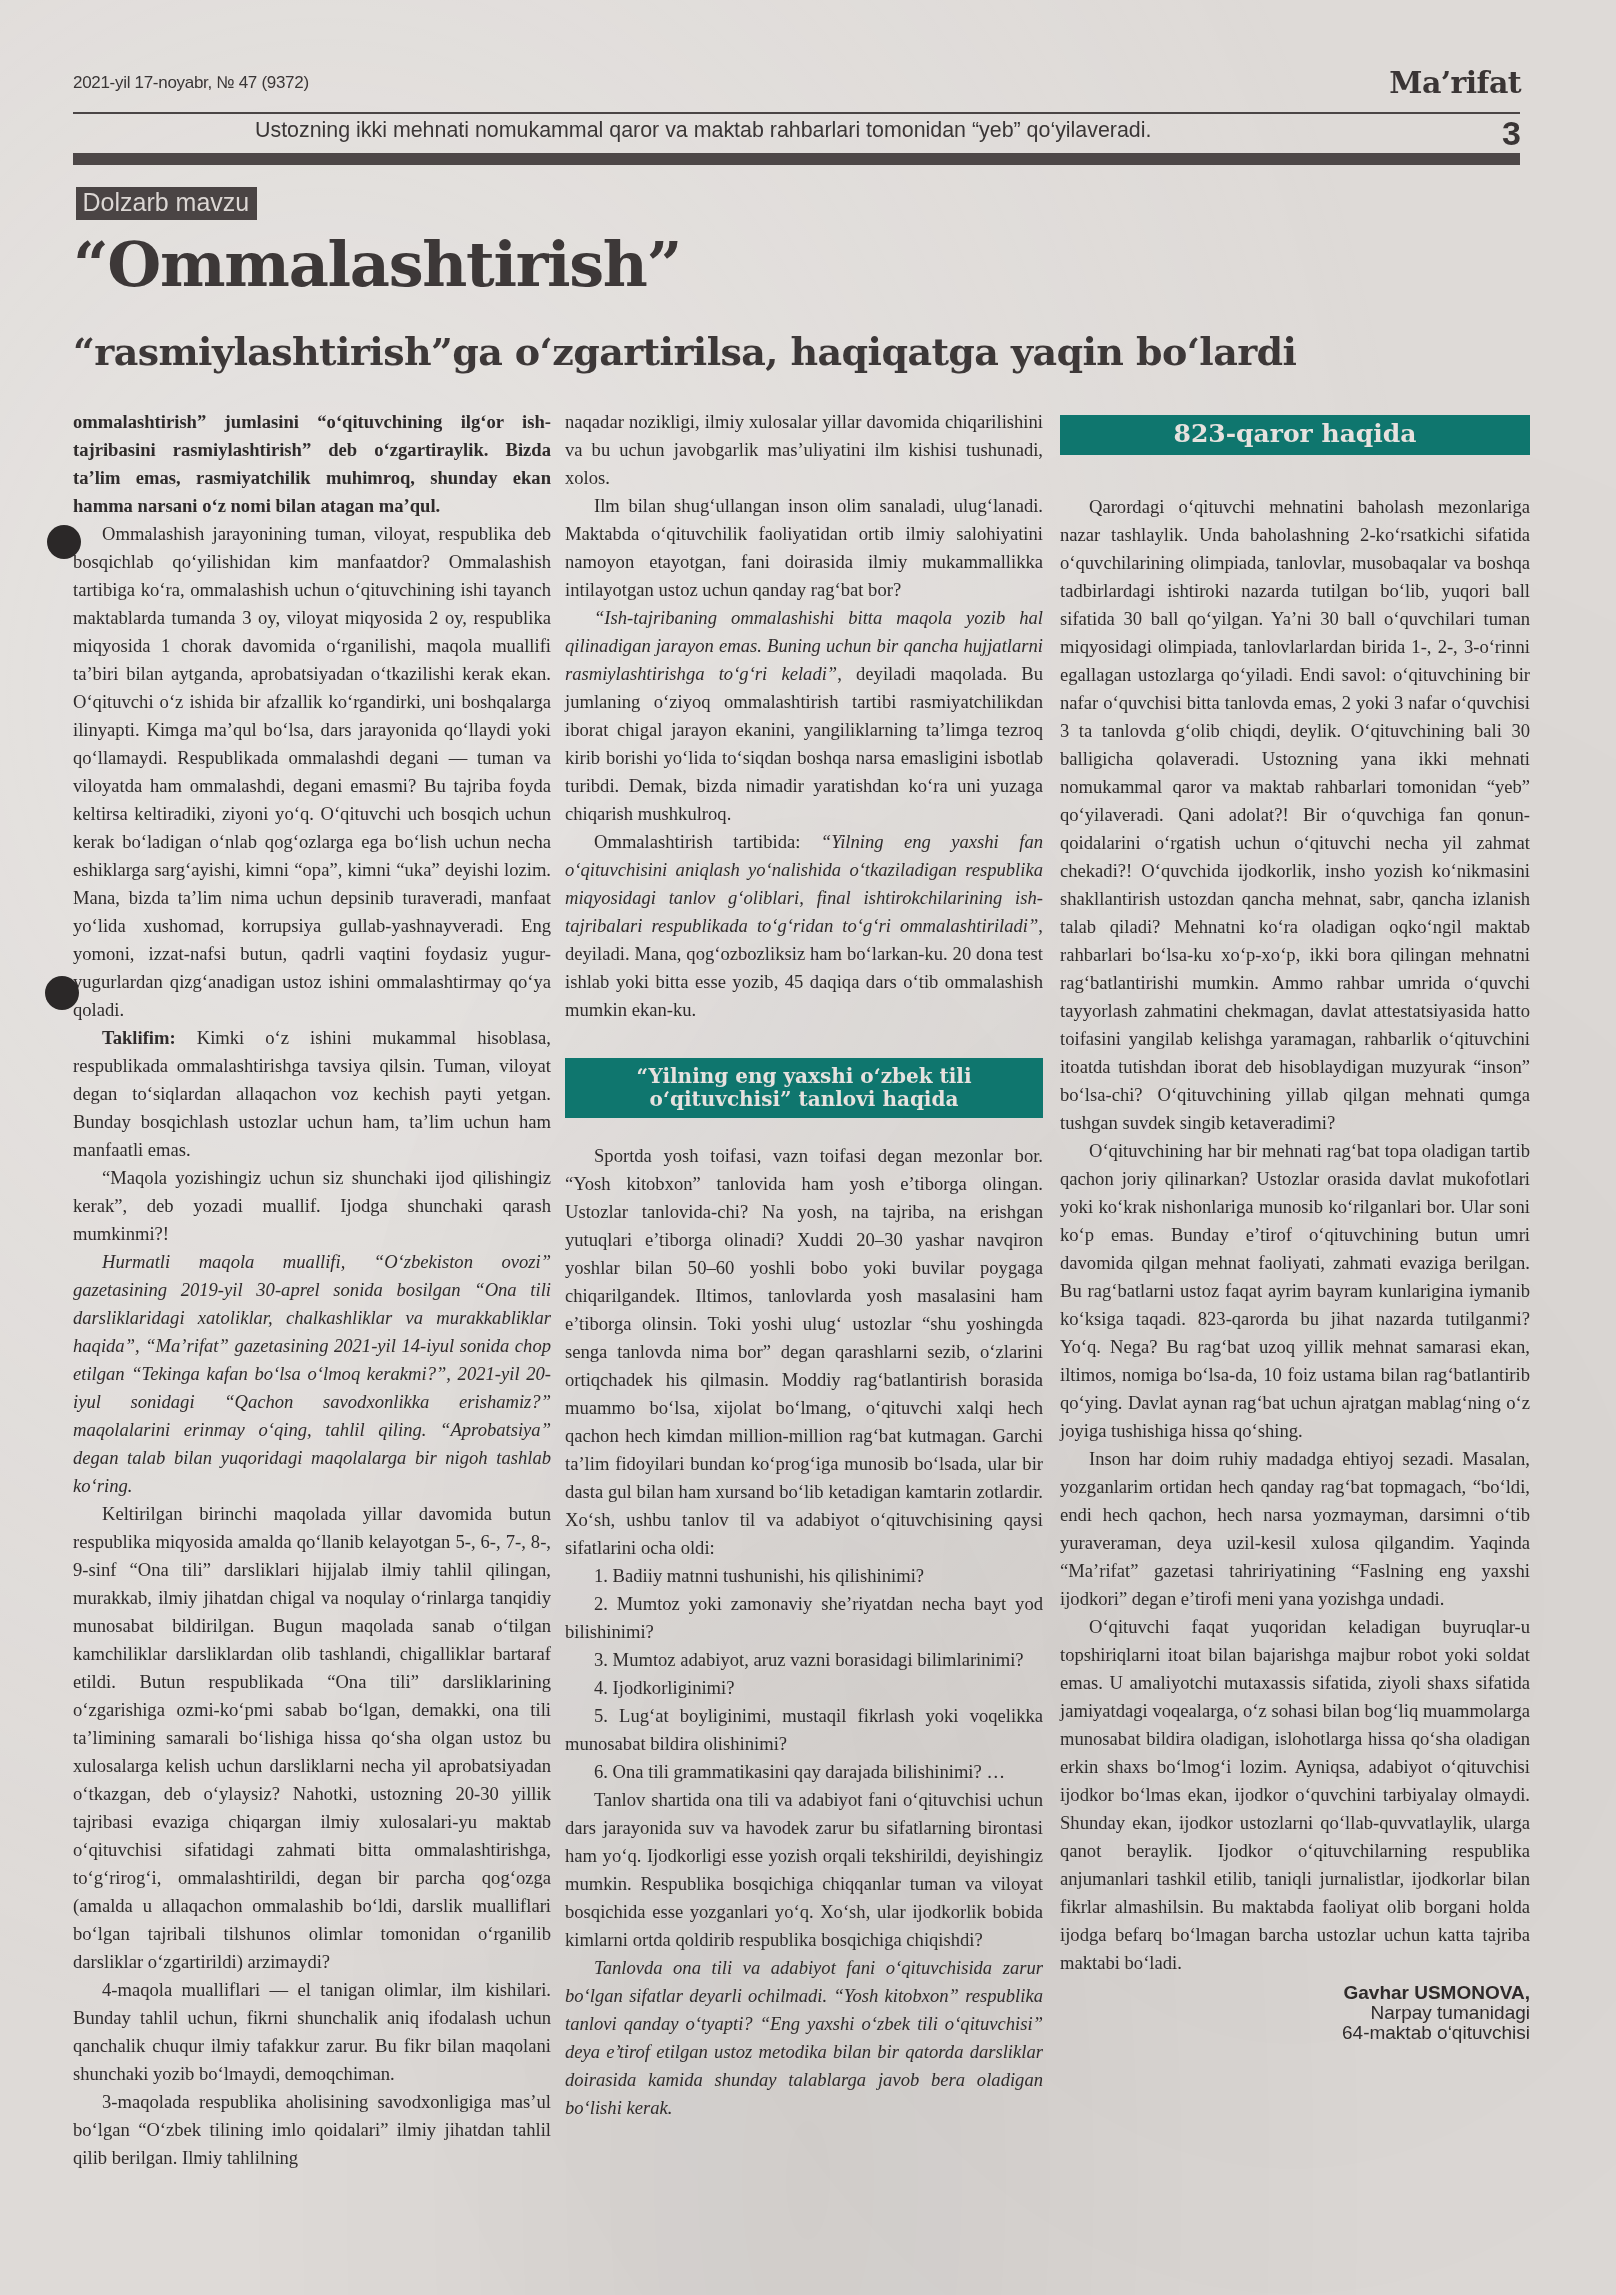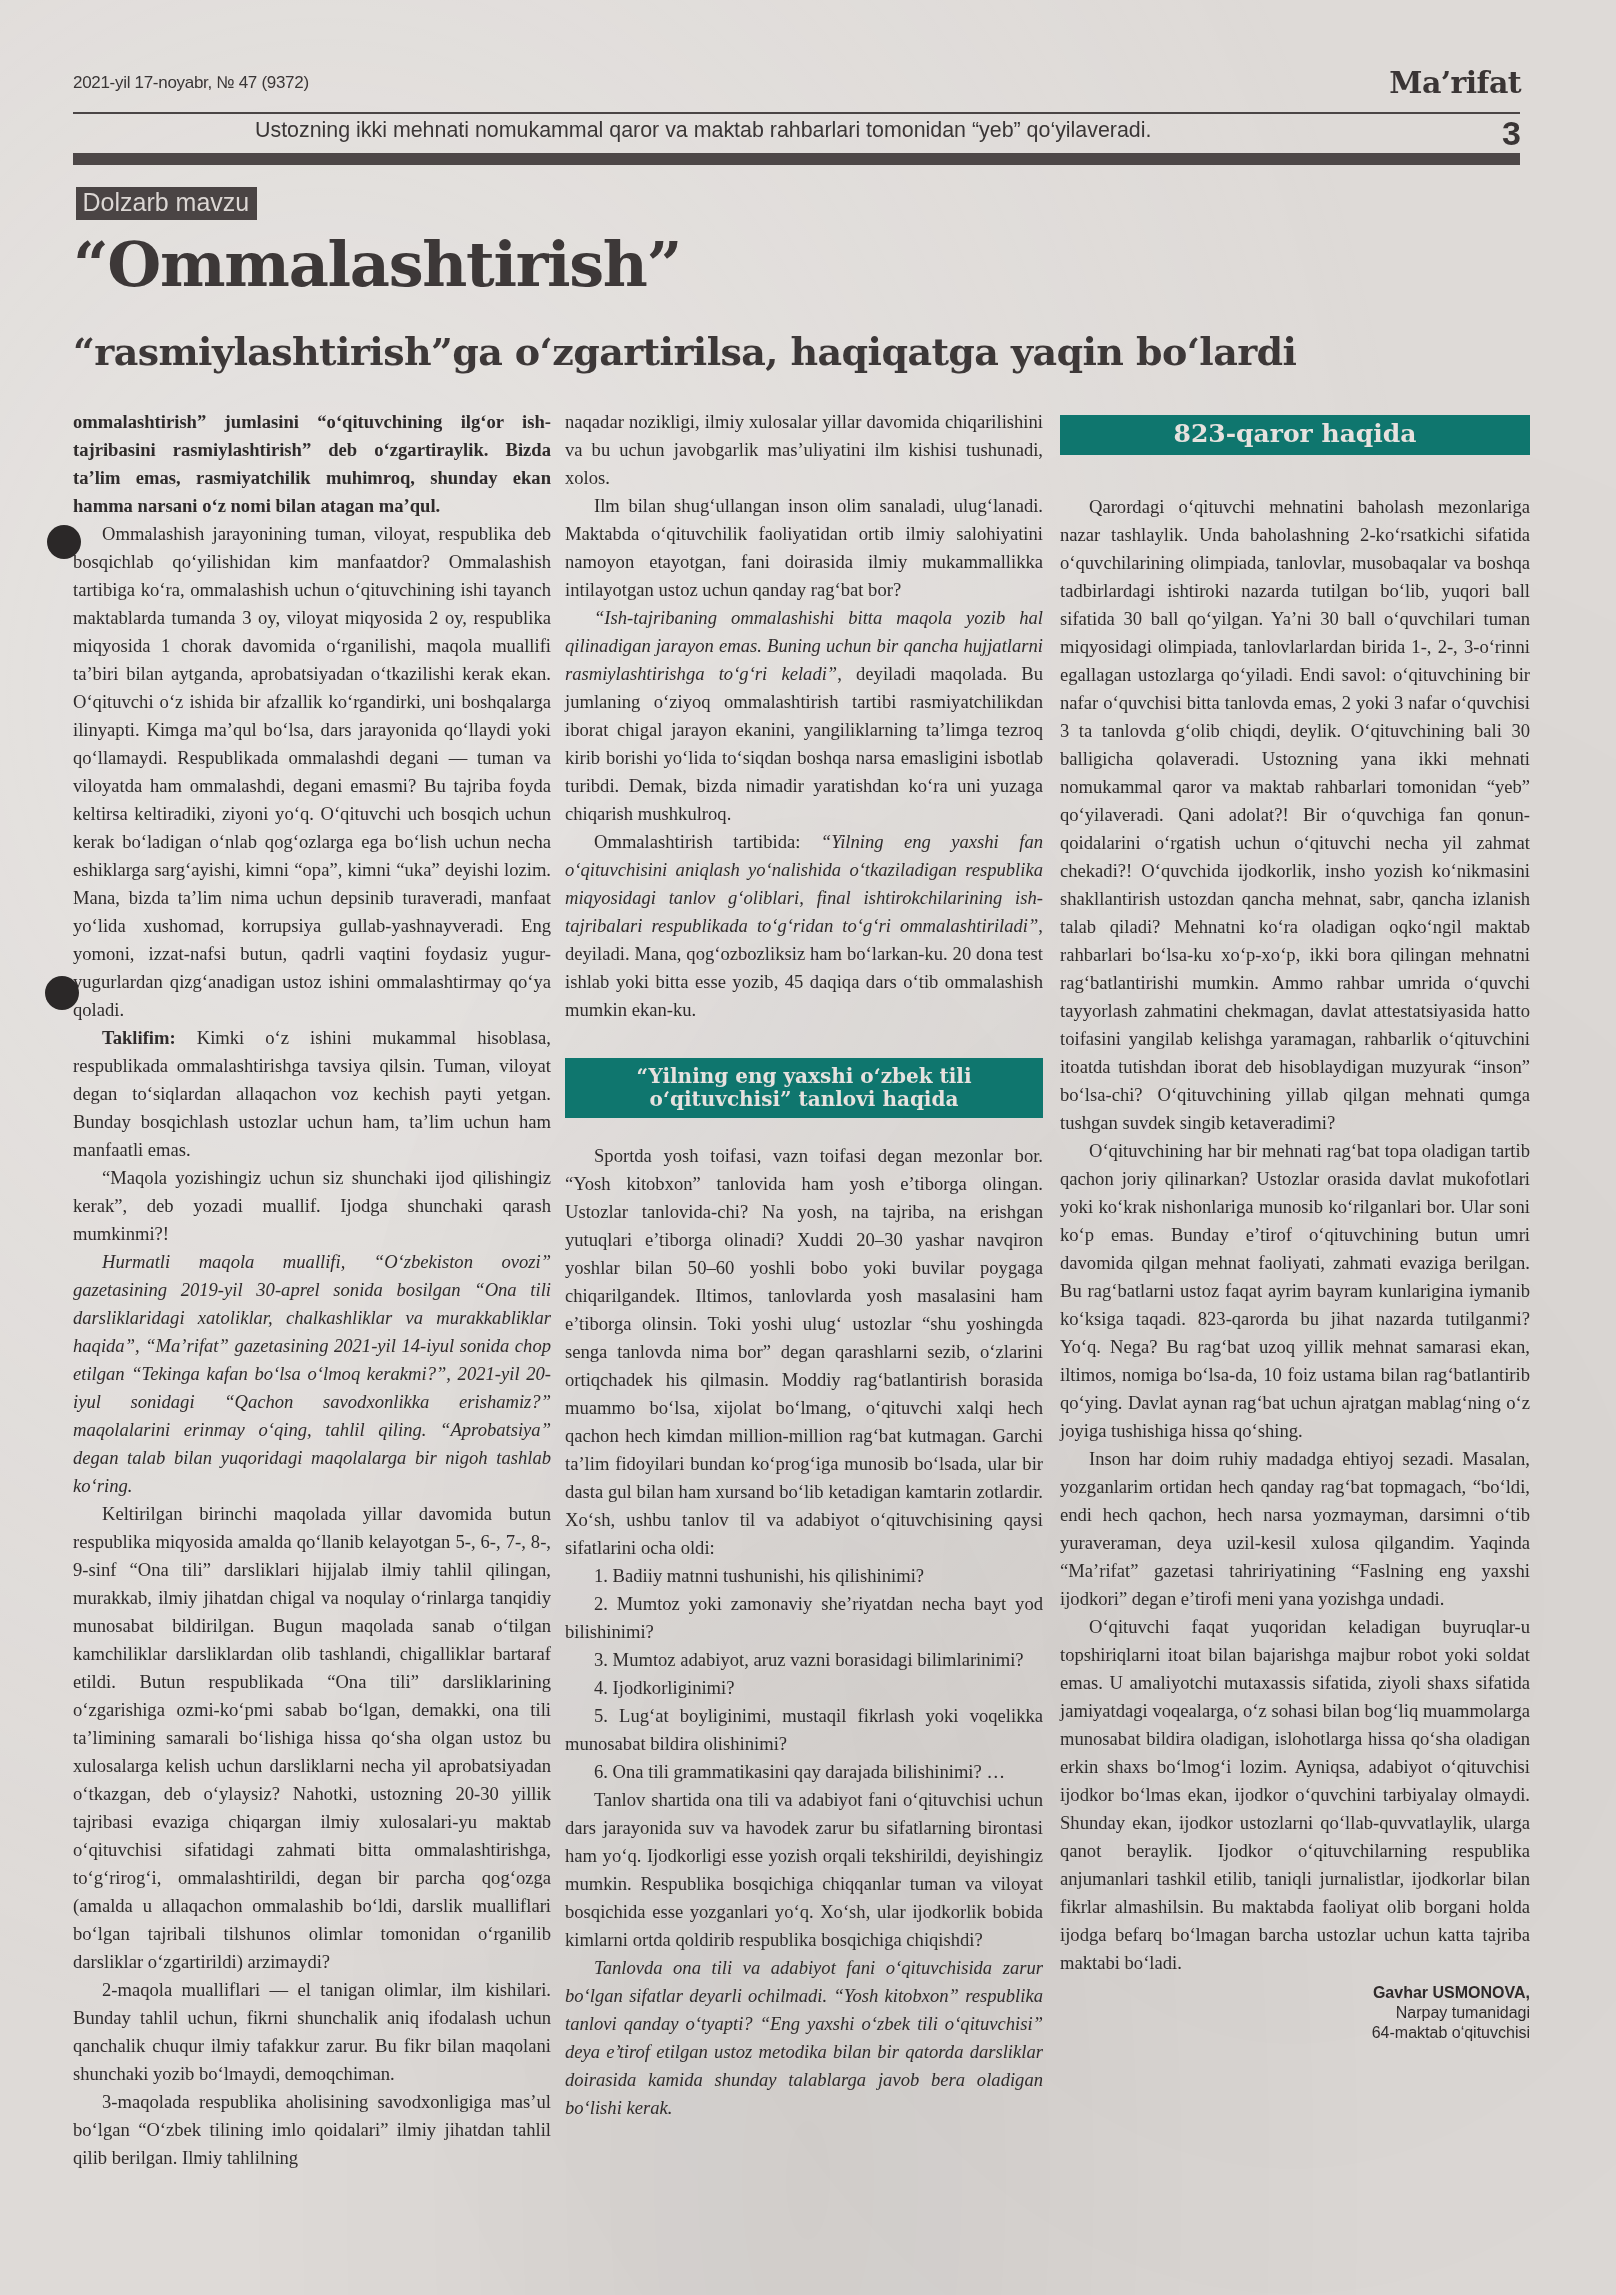--- a/index.html
+++ b/index.html
@@ -66,21 +66,21 @@
 
   .boxhead {
     background:#0f766e; color:#e6e1de; text-align:center;
     font-family: "DejaVu Serif", serif; font-weight:bold;
     margin: 23.4px 0 22px 0; padding:6.5px 6.5px 7.8px 6.5px; line-height:1.15;
   }
   .boxhead.small { font-size:25px; margin-top:6.5px; margin-bottom:38px; padding:5.2px 0 6.5px 0; }
   .boxhead.two { font-size:20px; margin-top:34px; margin-bottom:23.4px; }
 
   .signature {
-    text-align:right; font-family:"Liberation Sans", sans-serif; font-size:16px;
+    text-align:right; font-family:"Liberation Sans", sans-serif; font-size:19px;
     line-height:20px; margin-top:6.5px; color:#2f2b2b; text-indent:0;
   }
   .signature .name { font-weight:bold; }
 
   .punch { position:absolute; width:34px; height:34px; border-radius:50%; background:#2b2828; }
   .punch.p1 { left:47px; top:525px; }
   .punch.p2 { left:45px; top:976px; }
 </style>
 </head>
 <body>
@@ -96,21 +96,21 @@
 <div class="headline">“Ommalashtirish”</div>
 <div class="subheadline">“rasmiylashtirish”ga o‘zgartirilsa, haqiqatga yaqin bo‘lardi</div>
 
 <div class="col col1">
   <p class="noindent bold">ommalashtirish” jumlasini “o‘qituvchining ilg‘or ish-tajribasini rasmiylashtirish” deb o‘zgartiraylik. Bizda ta’lim emas, rasmiyatchilik muhimroq, shunday ekan hamma narsani o‘z nomi bilan atagan ma’qul.</p>
   <p>Ommalashish jarayonining tuman, viloyat, respublika deb bosqichlab qo‘yilishidan kim manfaatdor? Ommalashish tartibiga ko‘ra, ommalashish uchun o‘qituvchining ishi tayanch maktablarda tumanda 3 oy, viloyat miqyosida 2 oy, respublika miqyosida 1 chorak davomida o‘rganilishi, maqola muallifi ta’biri bilan aytganda, aprobatsiyadan o‘tkazilishi kerak ekan. O‘qituvchi o‘z ishida bir afzallik ko‘rgandirki, uni boshqalarga ilinyapti. Kimga ma’qul bo‘lsa, dars jarayonida qo‘llaydi yoki qo‘llamaydi. Respublikada ommalashdi degani — tuman va viloyatda ham ommalashdi, degani emasmi? Bu tajriba foyda keltirsa keltiradiki, ziyoni yo‘q. O‘qituvchi uch bosqich uchun kerak bo‘ladigan o‘nlab qog‘ozlarga ega bo‘lish uchun necha eshiklarga sarg‘ayishi, kimni “opa”, kimni “uka” deyishi lozim. Mana, bizda ta’lim nima uchun depsinib turaveradi, manfaat yo‘lida xushomad, korrupsiya gullab-yashnayveradi. Eng yomoni, izzat-nafsi butun, qadrli vaqtini foydasiz yugur-yugurlardan qizg‘anadigan ustoz ishini ommalashtirmay qo‘ya qoladi.</p>
   <p><span class="b">Taklifim:</span><span> Kimki o‘z ishini mukammal hisoblasa, respublikada ommalashtirishga tavsiya qilsin. Tuman, viloyat degan to‘siqlardan allaqachon voz kechish payti yetgan. Bunday bosqichlash ustozlar uchun ham, ta’lim uchun ham manfaatli emas.</span></p>
   <p>“Maqola yozishingiz uchun siz shunchaki ijod qilishingiz kerak”, deb yozadi muallif. Ijodga shunchaki qarash mumkinmi?!</p>
   <p class="it">Hurmatli maqola muallifi, “O‘zbekiston ovozi” gazetasining 2019-yil 30-aprel sonida bosilgan “Ona tili darsliklaridagi xatoliklar, chalkashliklar va murakkabliklar haqida”, “Ma’rifat” gazetasining 2021-yil 14-iyul sonida chop etilgan “Tekinga kafan bo‘lsa o‘lmoq kerakmi?”, 2021-yil 20-iyul sonidagi “Qachon savodxonlikka erishamiz?” maqolalarini erinmay o‘qing, tahlil qiling. “Aprobatsiya” degan talab bilan yuqoridagi maqolalarga bir nigoh tashlab ko‘ring.</p>
   <p>Keltirilgan birinchi maqolada yillar davomida butun respublika miqyosida amalda qo‘llanib kelayotgan 5-, 6-, 7-, 8-, 9-sinf “Ona tili” darsliklari hijjalab ilmiy tahlil qilingan, murakkab, ilmiy jihatdan chigal va noqulay o‘rinlarga tanqidiy munosabat bildirilgan. Bugun maqolada sanab o‘tilgan kamchiliklar darsliklardan olib tashlandi, chigalliklar bartaraf etildi. Butun respublikada “Ona tili” darsliklarining o‘zgarishiga ozmi-ko‘pmi sabab bo‘lgan, demakki, ona tili ta’limining samarali bo‘lishiga hissa qo‘sha olgan ustoz bu xulosalarga kelish uchun darsliklarni necha yil aprobatsiyadan o‘tkazgan, deb o‘ylaysiz? Nahotki, ustozning 20-30 yillik tajribasi evaziga chiqargan ilmiy xulosalari-yu maktab o‘qituvchisi sifatidagi zahmati bitta ommalashtirishga, to‘g‘rirog‘i, ommalashtirildi, degan bir parcha qog‘ozga (amalda u allaqachon ommalashib bo‘ldi, darslik mualliflari bo‘lgan tajribali tilshunos olimlar tomonidan o‘rganilib darsliklar o‘zgartirildi) arzimaydi?</p>
-  <p>2-maqola mualliflari — el tanigan olimlar, ilm kishilari. Bunday tahlil uchun, fikrni shunchalik aniq ifodalash uchun qanchalik chuqur ilmiy tafakkur zarur. Bu fikr bilan maqolani shunchaki yozib bo‘lmaydi, demoqchiman.</p>
+  <p>4-maqola mualliflari — el tanigan olimlar, ilm kishilari. Bunday tahlil uchun, fikrni shunchalik aniq ifodalash uchun qanchalik chuqur ilmiy tafakkur zarur. Bu fikr bilan maqolani shunchaki yozib bo‘lmaydi, demoqchiman.</p>
   <p>3-maqolada respublika aholisining savodxonligiga mas’ul bo‘lgan “O‘zbek tilining imlo qoidalari” ilmiy jihatdan tahlil qilib berilgan. Ilmiy tahlilning</p>
 </div>
 
 <div class="col col2">
   <p class="noindent">naqadar nozikligi, ilmiy xulosalar yillar davomida chiqarilishini va bu uchun javobgarlik mas’uliyatini ilm kishisi tushunadi, xolos.</p>
   <p>Ilm bilan shug‘ullangan inson olim sanaladi, ulug‘lanadi. Maktabda o‘qituvchilik faoliyatidan ortib ilmiy salohiyatini namoyon etayotgan, fani doirasida ilmiy mukammallikka intilayotgan ustoz uchun qanday rag‘bat bor?</p>
   <p><span class="i">“Ish-tajribaning ommalashishi bitta maqola yozib hal qilinadigan jarayon emas. Buning uchun bir qancha hujjatlarni rasmiylashtirishga to‘g‘ri keladi”</span><span>, deyiladi maqolada. Bu jumlaning o‘ziyoq ommalashtirish tartibi rasmiyatchilikdan iborat chigal jarayon ekanini, yangiliklarning ta’limga tezroq kirib borishi yo‘lida to‘siqdan boshqa narsa emasligini isbotlab turibdi. Demak, bizda nimadir yaratishdan ko‘ra uni yuzaga chiqarish mushkulroq.</span></p>
   <p><span>Ommalashtirish tartibida: </span><span class="i">“Yilning eng yaxshi fan o‘qituvchisini aniqlash yo‘nalishida o‘tkaziladigan respublika miqyosidagi tanlov g‘oliblari, final ishtirokchilarining ish-tajribalari respublikada to‘g‘ridan to‘g‘ri ommalashtiriladi”</span><span>, deyiladi. Mana, qog‘ozbozliksiz ham bo‘larkan-ku. 20 dona test ishlab yoki bitta esse yozib, 45 daqiqa dars o‘tib ommalashish mumkin ekan-ku.</span></p>
   <div class="boxhead two">“Yilning eng yaxshi o‘zbek tili o‘qituvchisi” tanlovi haqida</div>
   <p>Sportda yosh toifasi, vazn toifasi degan mezonlar bor. “Yosh kitobxon” tanlovida ham yosh e’tiborga olingan. Ustozlar tanlovida-chi? Na yosh, na tajriba, na erishgan yutuqlari e’tiborga olinadi? Xuddi 20–30 yashar navqiron yoshlar bilan 50–60 yoshli bobo yoki buvilar poygaga chiqarilgandek. Iltimos, tanlovlarda yosh masalasini ham e’tiborga olinsin. Toki yoshi ulug‘ ustozlar “shu yoshingda senga tanlovda nima bor” degan qarashlarni sezib, o‘zlarini ortiqchadek his qilmasin. Moddiy rag‘batlantirish borasida muammo bo‘lsa, xijolat bo‘lmang, o‘qituvchi xalqi hech qachon hech kimdan million-million rag‘bat kutmagan. Garchi ta’lim fidoyilari bundan ko‘prog‘iga munosib bo‘lsada, ular bir dasta gul bilan ham xursand bo‘lib ketadigan kamtarin zotlardir. Xo‘sh, ushbu tanlov til va adabiyot o‘qituvchisining qaysi sifatlarini ocha oldi:</p>

